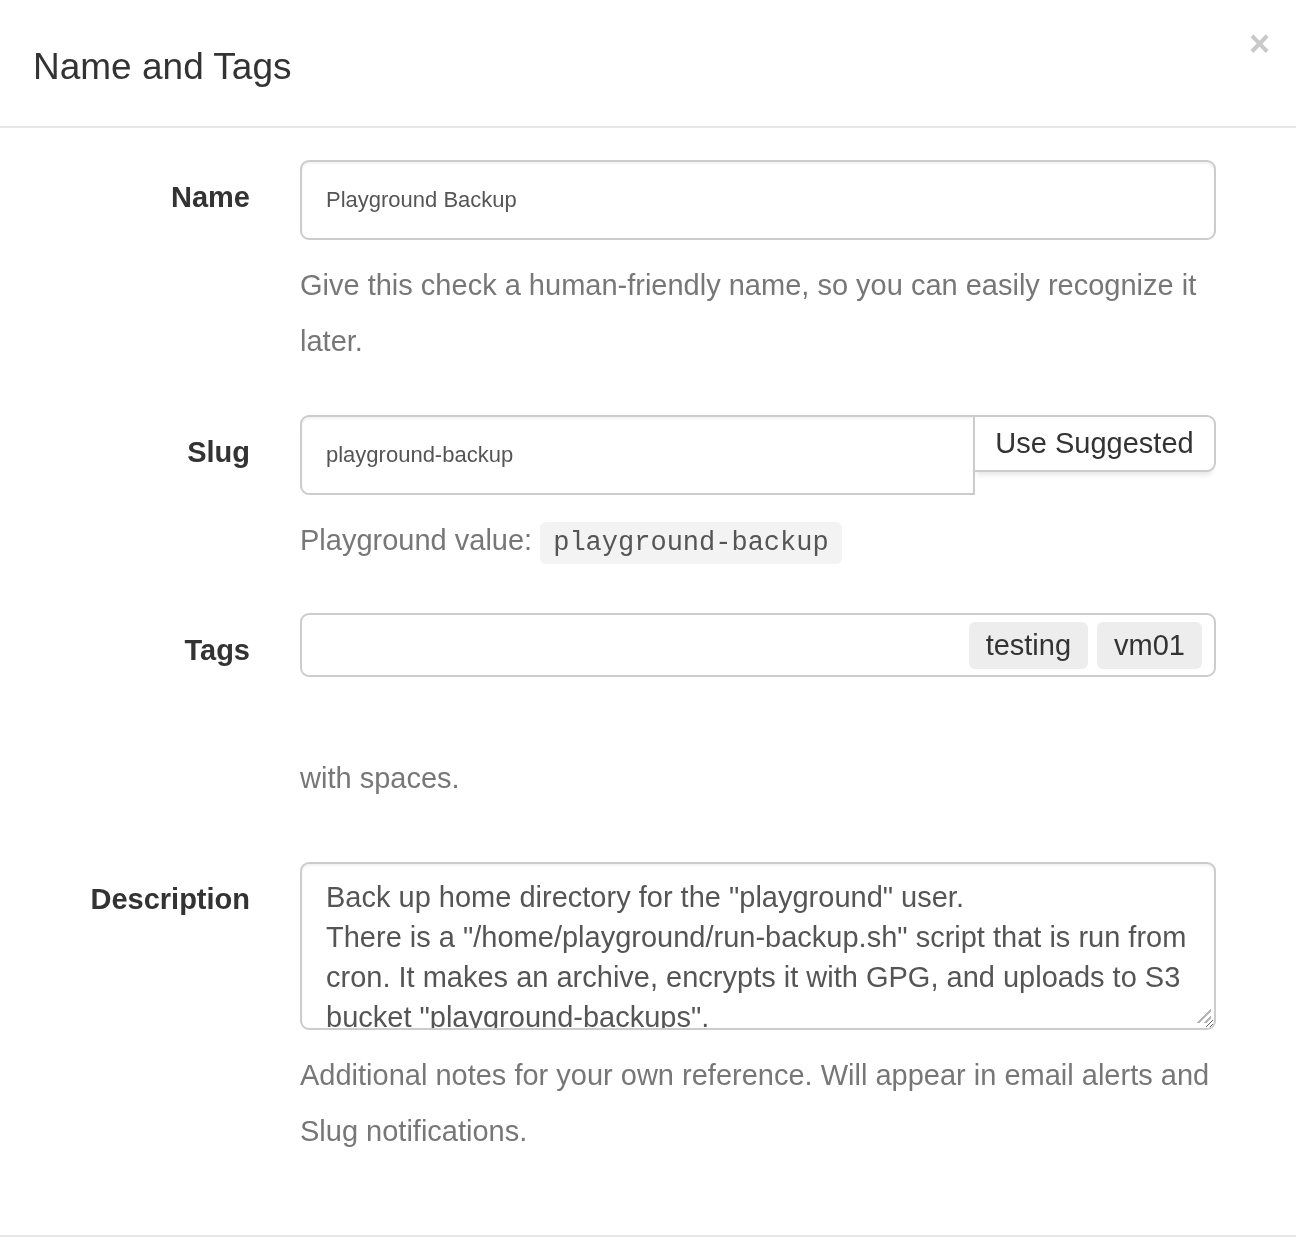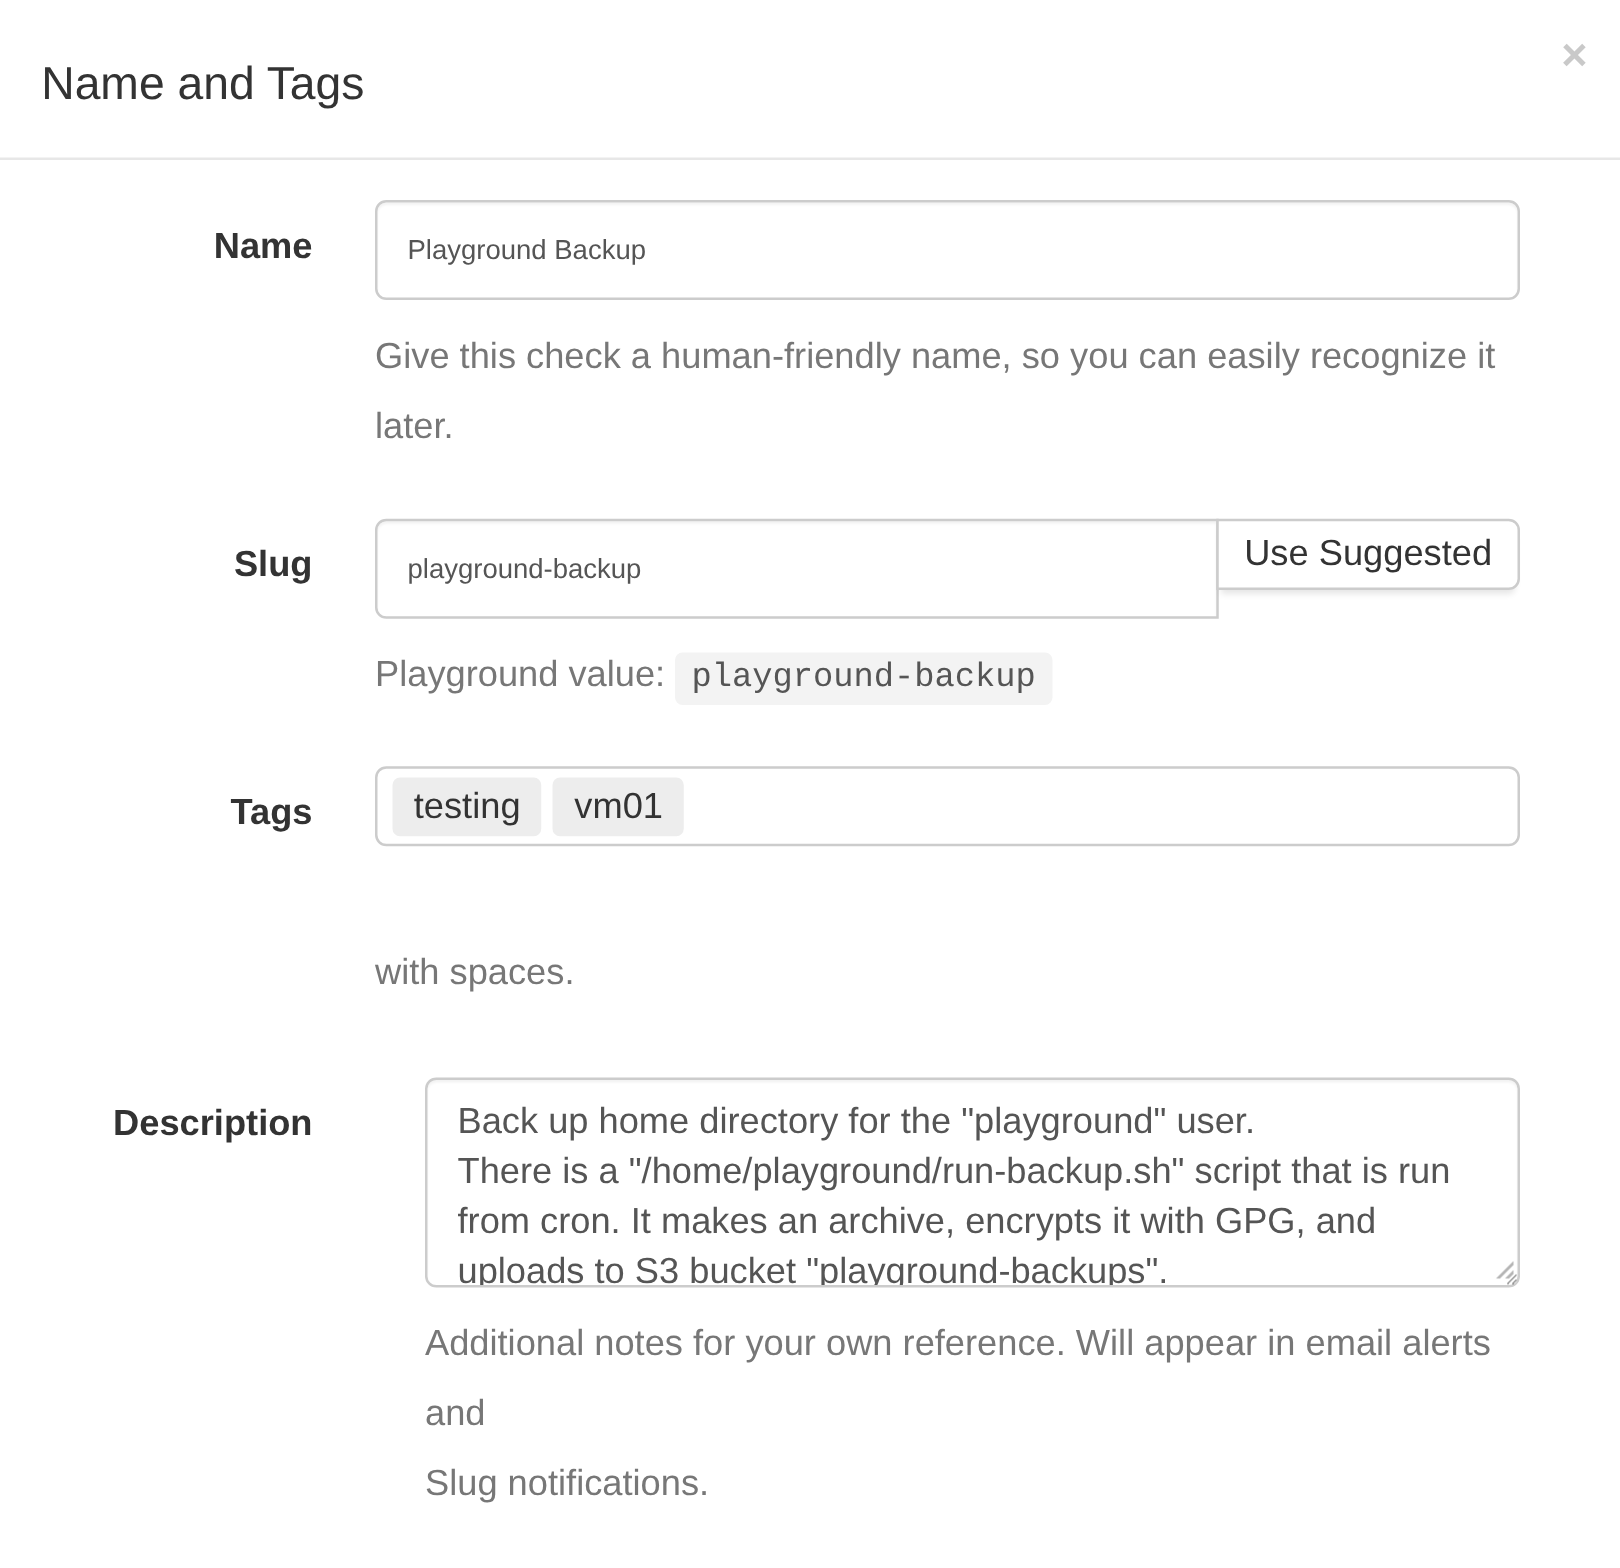--- a/index.html
+++ b/index.html
@@ -38,21 +38,21 @@
     font-family:"Liberation Sans","DejaVu Sans",sans-serif;
     background:#fff; outline:none;
     box-shadow: inset 0 2px 2px rgba(0,0,0,0.05);
   }
 
   .help-block { margin-top:17px; color:var(--help); font-size:29px; line-height:56px; }
 
   .group-name { margin-bottom:46px; }
   .group-slug { margin-bottom:42px; }
   .group-tags { margin-bottom:56px; }
-  .group-desc { margin-bottom:0;gap:40px; }
+  .group-desc { margin-bottom:0; }
 
   
   .input-group { display:flex; width:100%; }
   .input-group .form-control { flex:1; border-radius:9px 0 0 9px; }
   .suggest-btn {
     flex:0 0 243px; height:57px; margin-left:-2px;
     border:2px solid var(--border); border-radius:0 9px 9px 0;
     background:#fff; color:#333; font-size:29px; cursor:pointer;
     font-family:"Liberation Sans","DejaVu Sans",sans-serif;
     box-shadow: 0 7px 5px -4px rgba(0,0,0,0.10);
@@ -60,21 +60,21 @@
   .code-chip {
     font-family:"Liberation Mono","DejaVu Sans Mono",monospace;
     font-size:27px; color:#555; background:#f3f3f3;
     padding:6px 13px; border-radius:6px;
   }
 
   
   .tags-box {
     display:flex; align-items:center; gap:9px;
     width:100%; height:64px; padding:0 12px;
-    border:2px solid var(--border); border-radius:9px; background:#fff;
+    border:2px solid var(--border); border-radius:9px; background:#fff;justify-content:flex-end;
   }
   .tag-chip {
     background:#ededed; color:#333; font-size:29px;
     padding:9px 17px; border-radius:6px; line-height:1;
   }
 
   
   .textarea-wrap { position:relative; }
   textarea.form-control {
     height:168px; padding:13px 24px; line-height:40px; resize:vertical;

